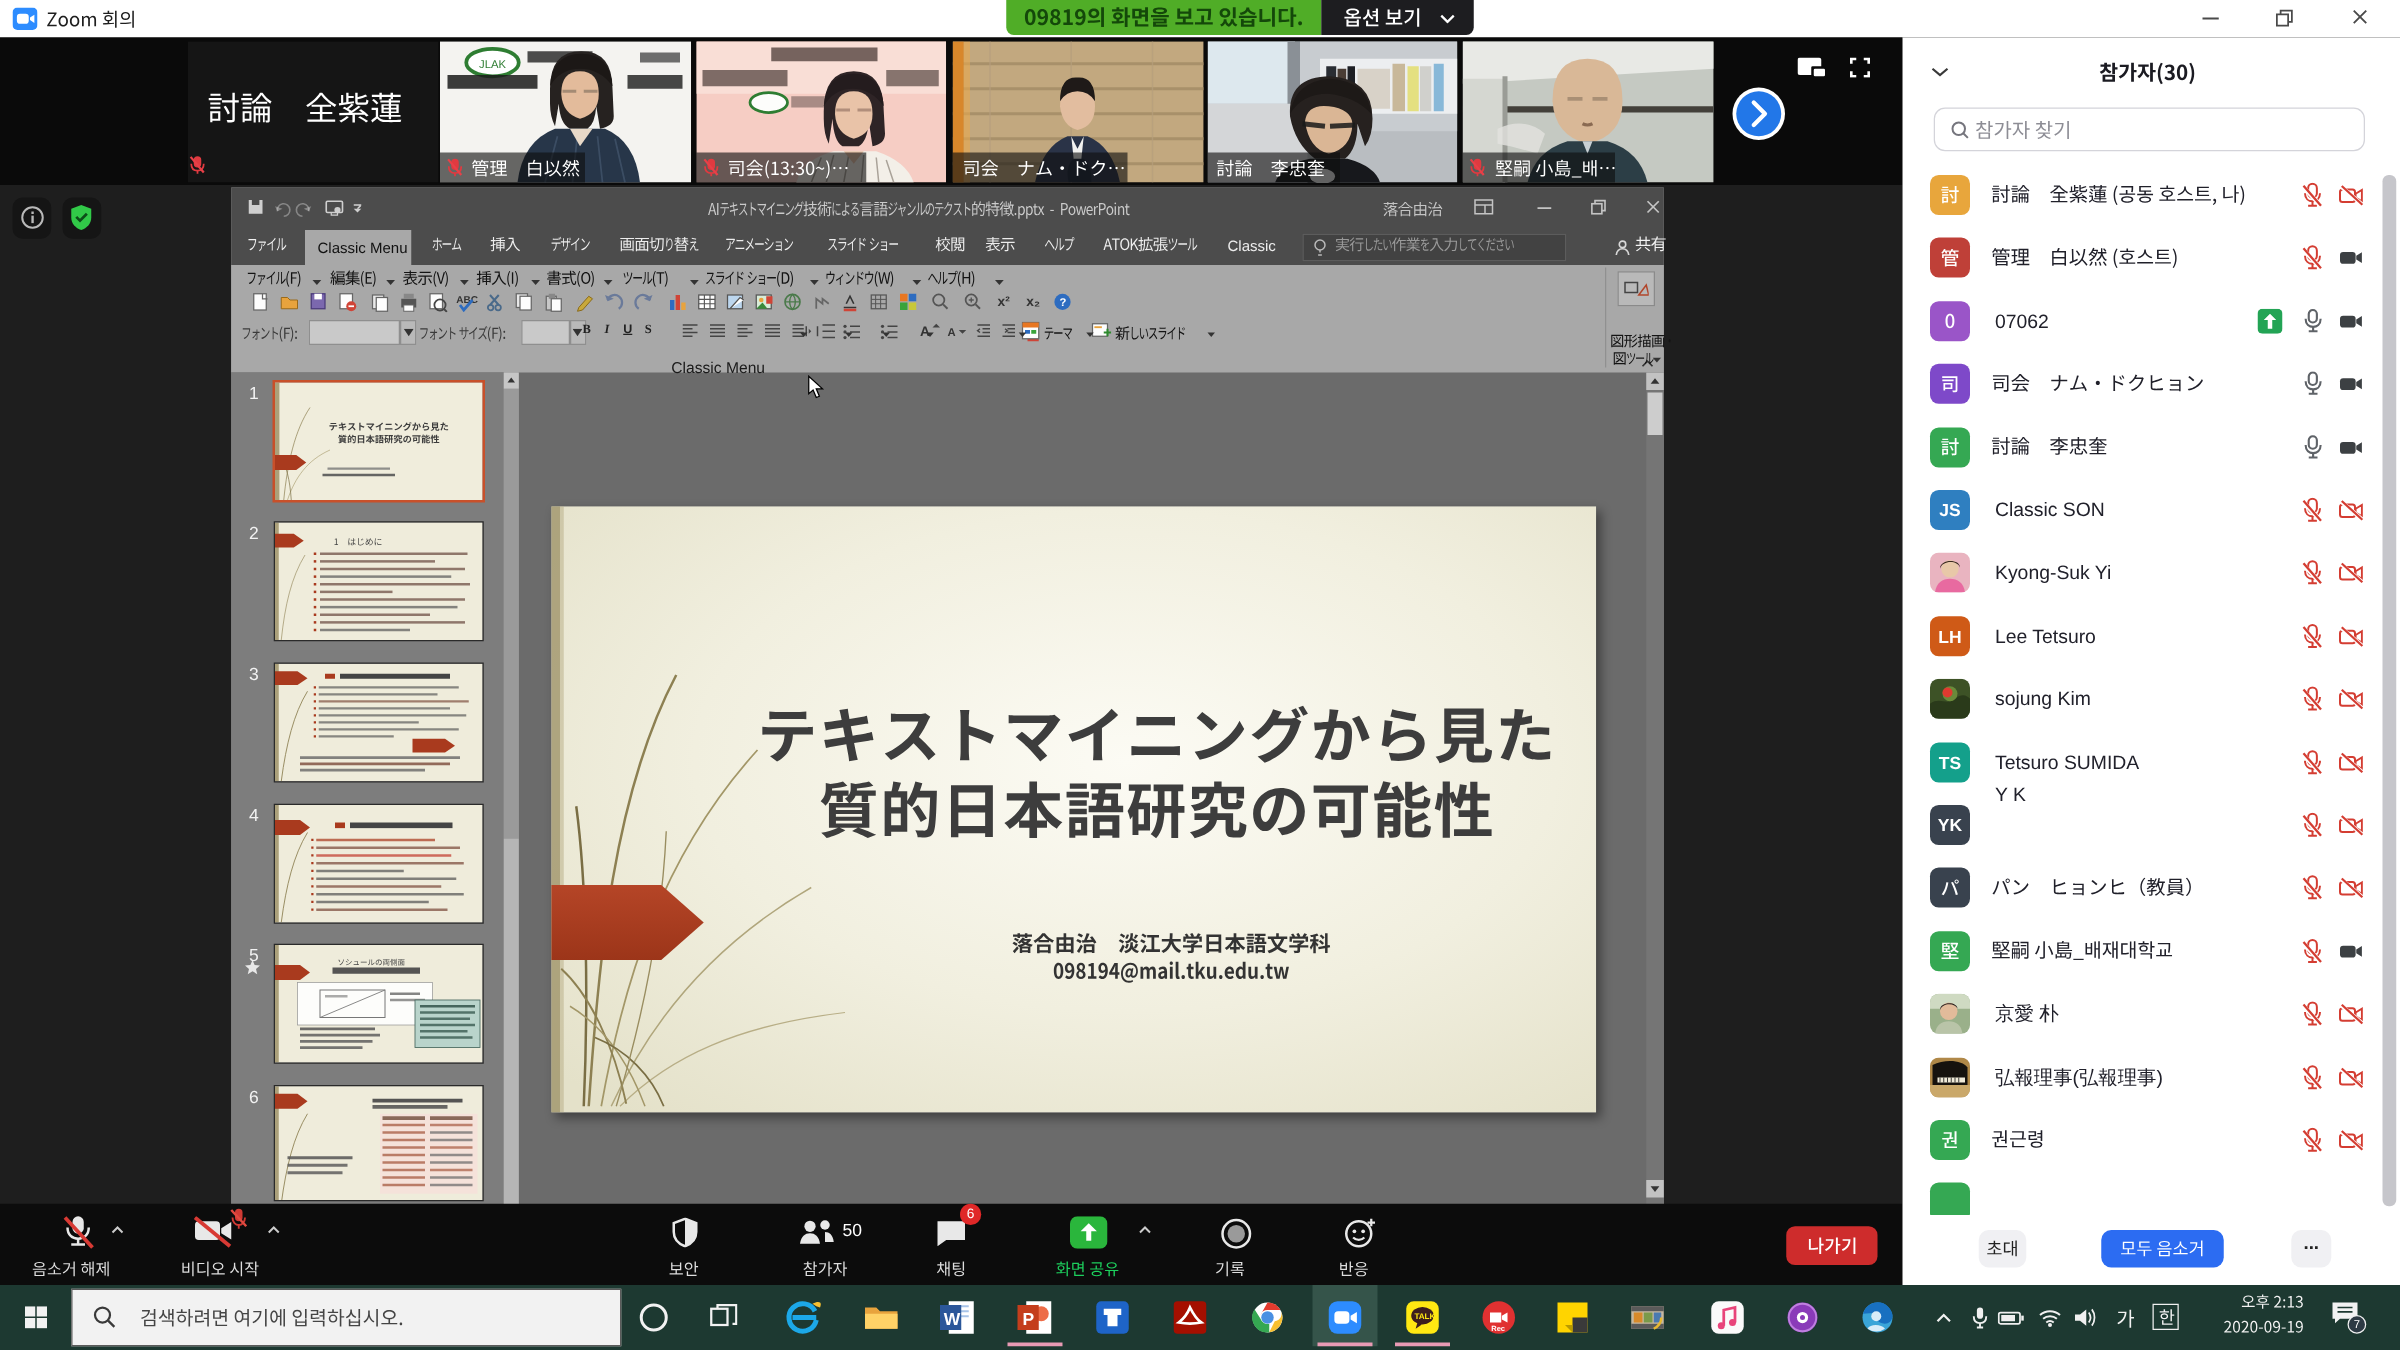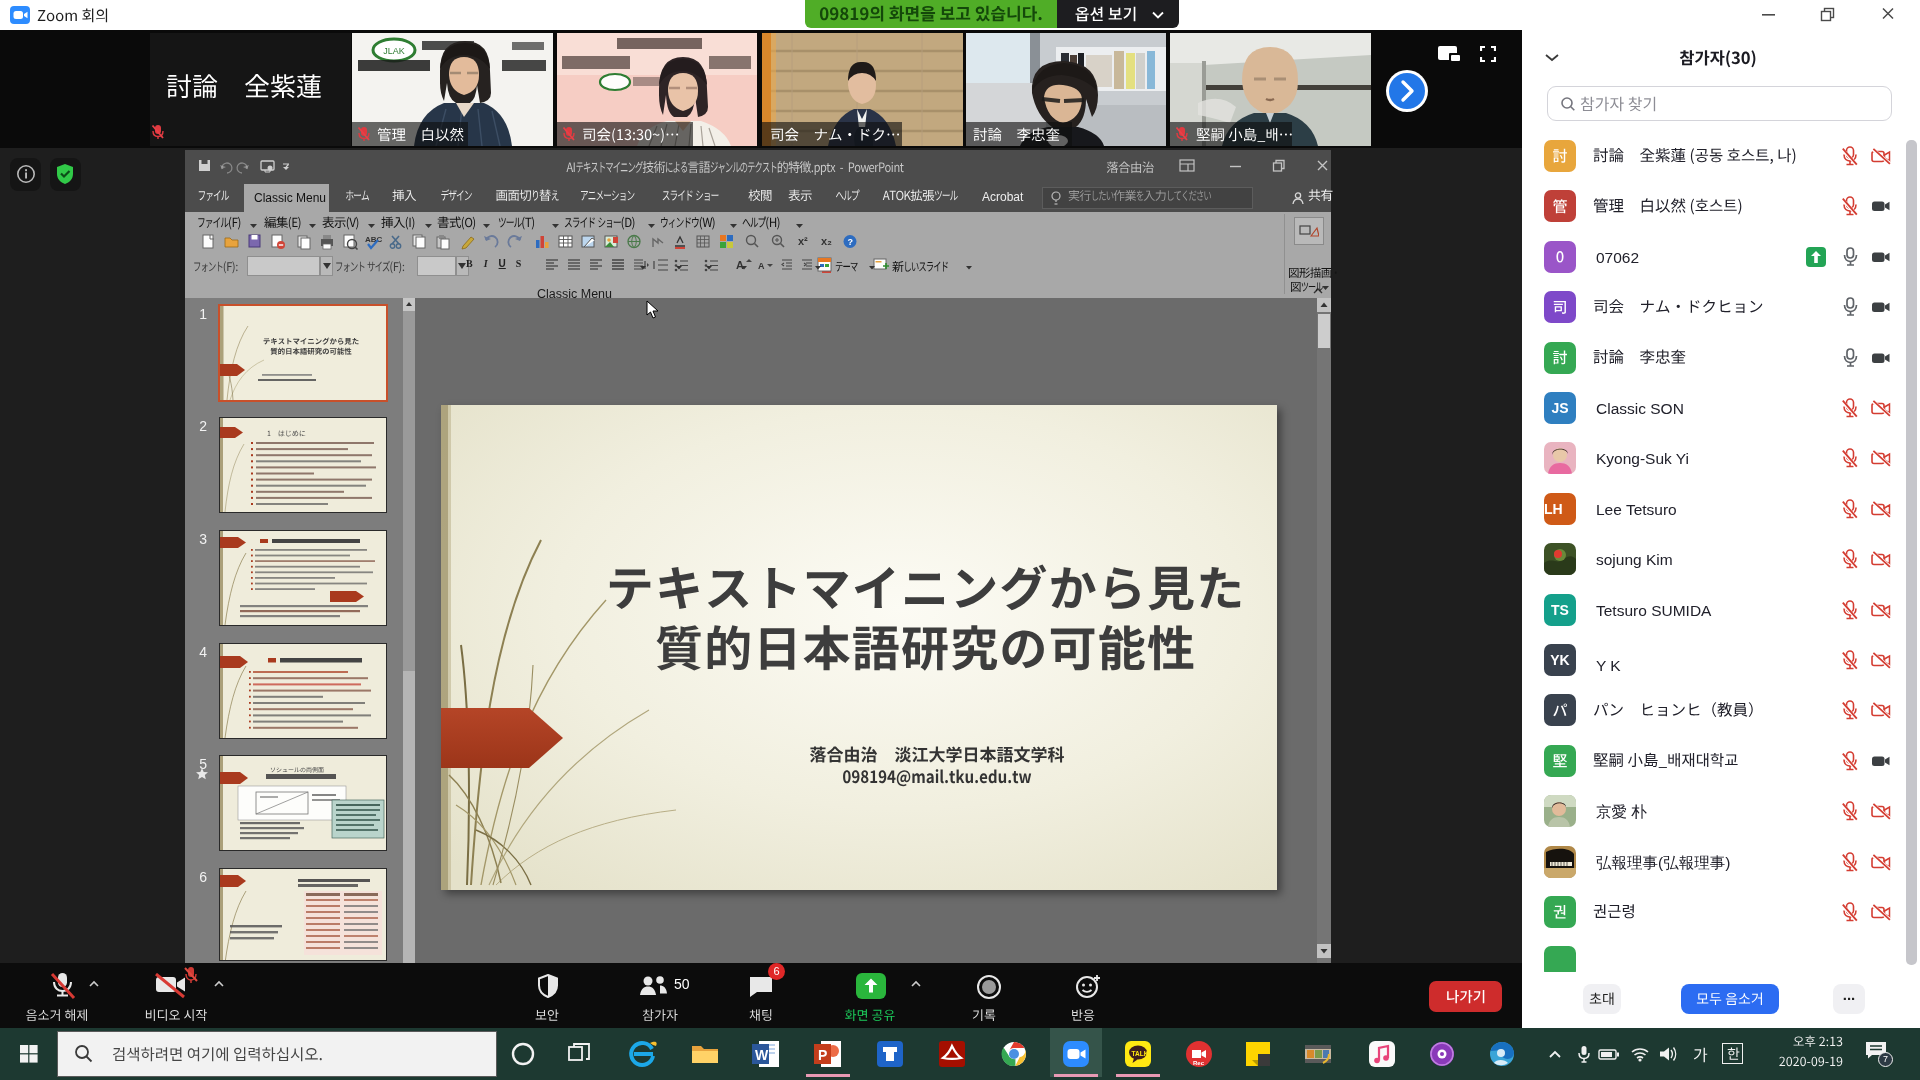--- a/index.html
+++ b/index.html
@@ -202,21 +202,21 @@
       <rect x="2" y="3" width="14" height="11"></rect>
       <path d="M2 7h14M10 7v7"></path>
       <path d="M52 9.5h11" stroke-width="1.4"></path>
       <rect x="95.5" y="6" width="8" height="8" stroke-width="1.3"></rect>
       <path d="M98 6v-2.5h8v8h-2.5" stroke-width="1.3"></path>
       <path d="M140 4l9 9M149 4l-9 9" stroke-width="1.4"></path>
     </g>
   </svg>
 <div class="abs" style="left:244px;top:184px;width:85px;height:28px;background:#a8a8a8"></div>
 <div class="abs" style="left:254px;top:191px;width:90px;font-size:12px;color:#111;font-family:'Liberation Sans'">Classic Menu</div>
-<div class="abs" style="left:982px;top:190px;width:60px;font-size:12px;color:#ededed">Acrobat</div>
+<div class="abs" style="left:982px;top:190px;width:60px;font-size:12px;color:#ededed">Classic</div>
 <div class="abs" style="left:1042px;top:187px;width:211px;height:22px;background:#424242;border:1px solid #5c5c5c"></div>
 <svg class="abs" style="left:1050px;top:190px" width="12" height="16" viewBox="0 0 12 16">
     <circle cx="6" cy="6" r="4" stroke="#b9b9b9" fill="none" stroke-width="1.2"></circle>
     <path d="M4.5 14h3" stroke="#b9b9b9" stroke-width="1.2"></path>
     <path d="M6 10v2" stroke="#b9b9b9" stroke-width="1.2"></path>
   </svg>
 <svg class="abs" style="left:1291px;top:191px" width="14" height="14" viewBox="0 0 14 14">
     <circle cx="7" cy="4.5" r="2.6" stroke="#d8d8d8" fill="none" stroke-width="1.3"></circle>
     <path d="M2 13c.5-3.5 2.5-5 5-5s4.5 1.5 5 5" stroke="#d8d8d8" fill="none" stroke-width="1.3"></path>
   </svg>
@@ -997,21 +997,21 @@
   </svg>
 <svg class="abs" style="left:1871px;top:449px" width="20" height="19" viewBox="0 0 20 19">
     <g>
       <rect x="1" y="4.5" width="12" height="10" rx="2" fill="none" stroke="#d43d32" stroke-width="1.6"></rect>
       <path d="M13.5 8l5-3v9l-5-3z" fill="none" stroke="#d43d32" stroke-width="1.5"></path>
       <path d="M2 2.4l16.5 14" stroke="#fff" stroke-width="3.4"></path>
       <path d="M2.4 1.8l16.5 15" stroke="#d43d32" stroke-width="1.8"></path>
     </g>
   </svg>
 <div class="avatar abs" style="left:1544px;top:493px;background:#cf5a17"></div>
-<div class="abs" style="left:1544px;top:501px;width:32px;text-align:left;font-size:14px;font-weight:bold;color:#fff">LH</div>
+<div class="abs" style="left:1544px;top:501px;width:32px;text-align:center;font-size:14px;font-weight:bold;color:#fff">LH</div>
 <div class="latin" style="left:1596px;top:502px">Lee Tetsuro</div>
 <svg class="abs" style="left:1840px;top:499px" width="20" height="22" viewBox="0 0 20 22">
     <g>
       <rect x="6.5" y="1" width="7" height="11" rx="3.5" fill="none" stroke="#d43d32" stroke-width="1.6"></rect>
       <path d="M4 8.5c0 4.5 3 6.5 6 6.5s6-2 6-6.5" stroke="#d43d32" fill="none" stroke-width="1.6"></path>
       <path d="M10 15v3.5M6.5 18.5h7" stroke="#d43d32" stroke-width="1.6"></path>
       <path d="M2.2 3.2l14 15" stroke="#fff" stroke-width="3.4"></path>
       <path d="M2.8 2.6l14 16" stroke="#d43d32" stroke-width="1.8"></path>
     </g>
   </svg>
@@ -1062,21 +1062,21 @@
 <svg class="abs" style="left:1871px;top:601px" width="20" height="19" viewBox="0 0 20 19">
     <g>
       <rect x="1" y="4.5" width="12" height="10" rx="2" fill="none" stroke="#d43d32" stroke-width="1.6"></rect>
       <path d="M13.5 8l5-3v9l-5-3z" fill="none" stroke="#d43d32" stroke-width="1.5"></path>
       <path d="M2 2.4l16.5 14" stroke="#fff" stroke-width="3.4"></path>
       <path d="M2.4 1.8l16.5 15" stroke="#d43d32" stroke-width="1.8"></path>
     </g>
   </svg>
 <div class="avatar abs" style="left:1544px;top:644px;background:#39424e"></div>
 <div class="abs" style="left:1544px;top:652px;width:32px;text-align:center;font-size:14px;font-weight:bold;color:#fff">YK</div>
-<div class="latin" style="left:1596px;top:658px">Y K</div>
+<div class="latin" style="left:1596px;top:629px">Y K</div>
 <svg class="abs" style="left:1840px;top:650px" width="20" height="22" viewBox="0 0 20 22">
     <g>
       <rect x="6.5" y="1" width="7" height="11" rx="3.5" fill="none" stroke="#d43d32" stroke-width="1.6"></rect>
       <path d="M4 8.5c0 4.5 3 6.5 6 6.5s6-2 6-6.5" stroke="#d43d32" fill="none" stroke-width="1.6"></path>
       <path d="M10 15v3.5M6.5 18.5h7" stroke="#d43d32" stroke-width="1.6"></path>
       <path d="M2.2 3.2l14 15" stroke="#fff" stroke-width="3.4"></path>
       <path d="M2.8 2.6l14 16" stroke="#d43d32" stroke-width="1.8"></path>
     </g>
   </svg>
 <svg class="abs" style="left:1871px;top:651px" width="20" height="19" viewBox="0 0 20 19">

